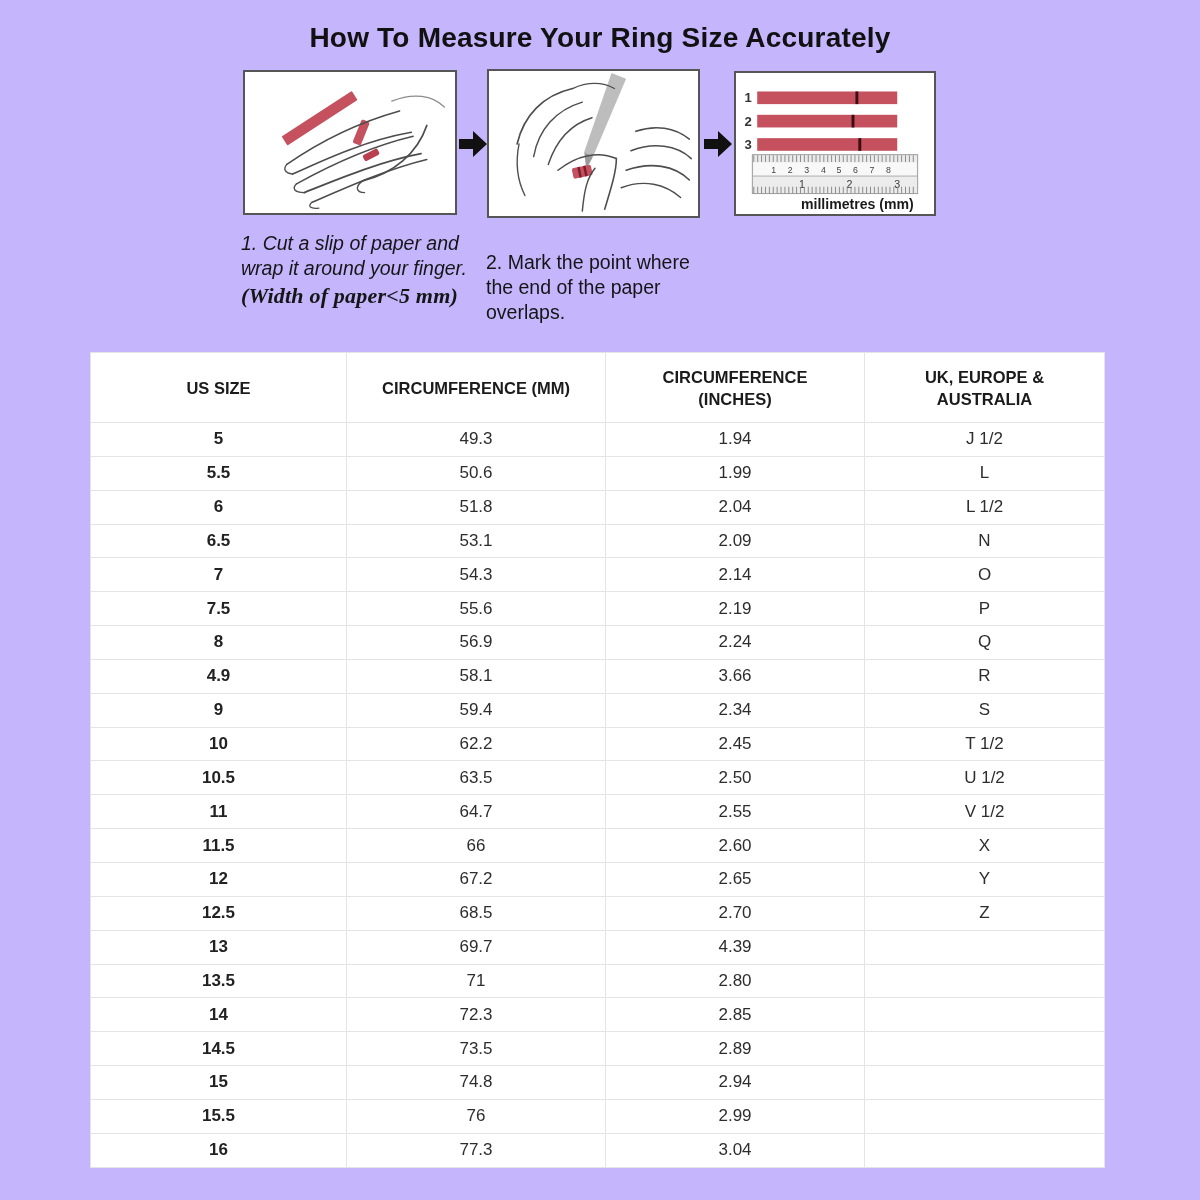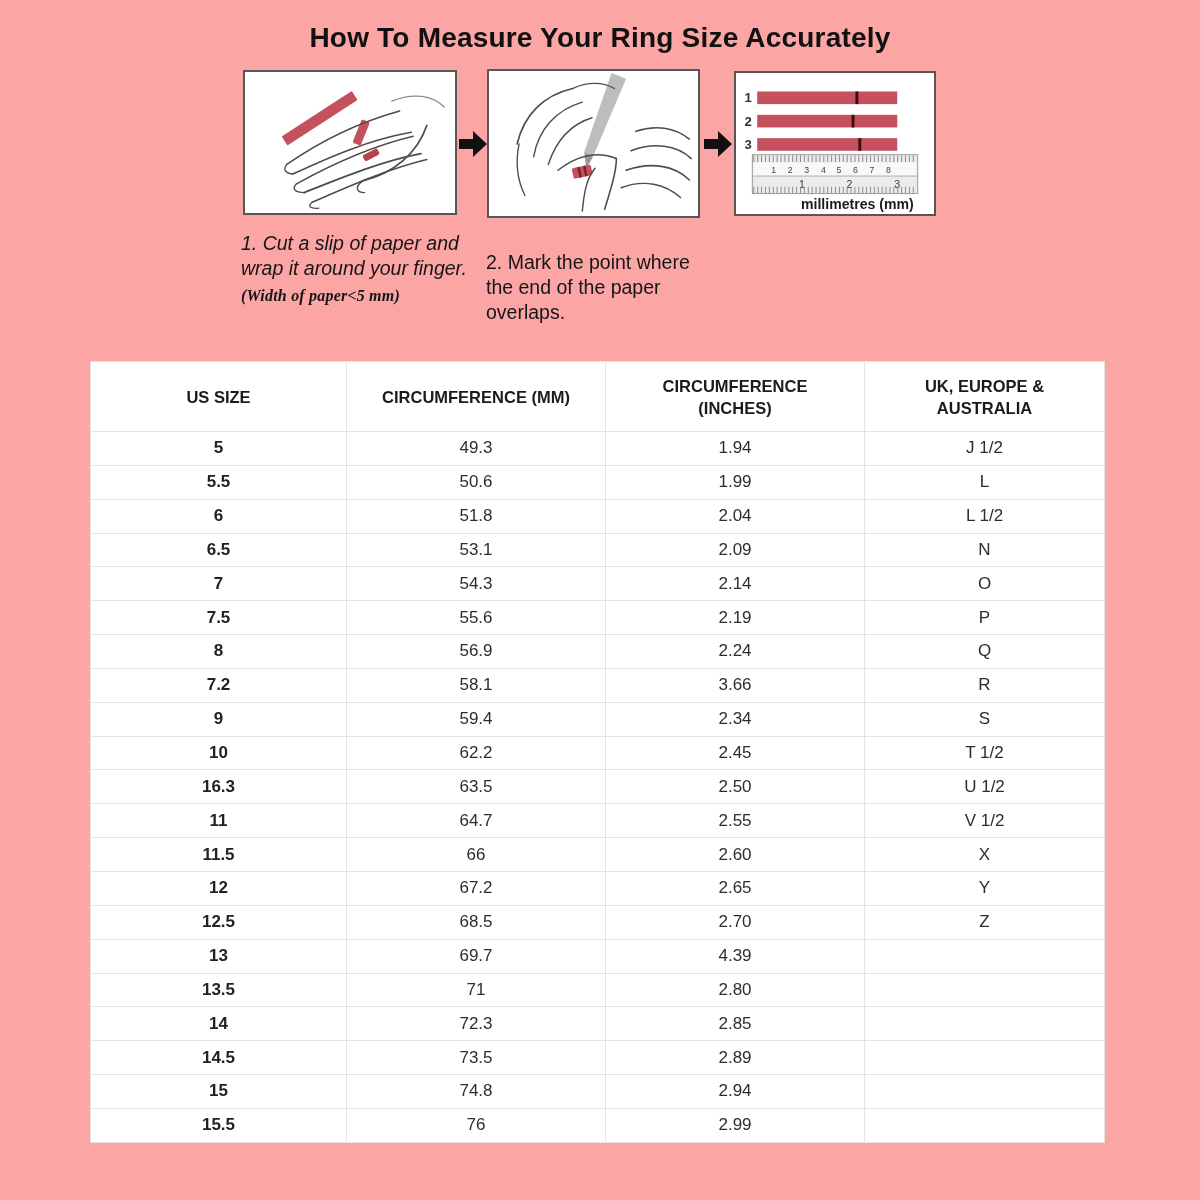--- a/index.html
+++ b/index.html
@@ -1,40 +1,40 @@
 <!DOCTYPE html>
 <html><head>
 <meta charset="utf-8">
 <style>
   * { margin:0; padding:0; box-sizing:border-box; }
   html,body { background:#ffffff; }
   body { font-family:"Liberation Sans", sans-serif; color:#1f1f1f; }
-  .page { position:relative; width:1200px; height:1200px; background:#fca5a5; overflow:hidden; }
+  .page { position:relative; width:1200px; height:1200px; background:#c4b5fd; overflow:hidden; }
 
   .title { position:absolute; top:22px; left:0; width:1200px; text-align:center;
            font-size:28px; font-weight:700; letter-spacing:.2px; color:#111; }
 
   .step-box { position:absolute; background:#fff; border:2px solid #565656; }
   .box1 { left:243px; top:70px;  width:214px; height:145px; }
   .box2 { left:487px; top:69px;  width:213px; height:149px; }
   .box3 { left:734px; top:71px;  width:202px; height:145px; }
   .step-box svg { display:block; width:100%; height:100%; }
 
   .arrow { position:absolute; width:28px; height:26px; }
   .arrow1 { left:459px; top:131px; }
   .arrow2 { left:704px; top:131px; }
 
   .caption { position:absolute; font-size:19.5px; line-height:25px; color:#151515; }
   .cap1 { left:241px; top:231px; width:252px;font-style:italic; }
   .cap2 { left:486px; top:233px; width:218px;margin-top:17px; }
   .cap3 { left:731px; top:230px; width:234px; }
-  .paper-note { font-family:"Liberation Serif", serif; font-weight:700; font-size:16px;
+  .paper-note { font-family:"Liberation Serif", serif; font-weight:700; font-size:22px;
                 margin-top:2px; letter-spacing:.2px; }
 
-  table.size-chart { position:absolute; left:90px; top:361px; width:1014px;
+  table.size-chart { position:absolute; left:90px; top:352px; width:1014px;
                      border-collapse:collapse; table-layout:fixed; }
   table.size-chart th, table.size-chart td {
       border:1px solid #e4e4e4; text-align:center; vertical-align:middle;
       font-size:17px; color:#2d2d2d; background:#fff; }
   table.size-chart th { height:70px; font-size:16.5px; font-weight:700; color:#1b1b1b;
       line-height:22px; padding:0 28px; }
   table.size-chart td { height:33.85px; padding:0 4px; }
   table.size-chart td:first-child { font-weight:700; color:#222; }
 
   .strip-label { font-size:13.5px; font-weight:600; fill:#333; font-family:"Liberation Sans",sans-serif; }
@@ -198,39 +198,39 @@
       <td>2.19</td>
       <td>P</td>
     </tr>
         <tr>
       <td>8</td>
       <td>56.9</td>
       <td>2.24</td>
       <td>Q</td>
     </tr>
         <tr>
-      <td>7.2</td>
+      <td>4.9</td>
       <td>58.1</td>
       <td>3.66</td>
       <td>R</td>
     </tr>
         <tr>
       <td>9</td>
       <td>59.4</td>
       <td>2.34</td>
       <td>S</td>
     </tr>
         <tr>
       <td>10</td>
       <td>62.2</td>
       <td>2.45</td>
       <td>T 1/2</td>
     </tr>
         <tr>
-      <td>16.3</td>
+      <td>10.5</td>
       <td>63.5</td>
       <td>2.50</td>
       <td>U 1/2</td>
     </tr>
         <tr>
       <td>11</td>
       <td>64.7</td>
       <td>2.55</td>
       <td>V 1/2</td>
     </tr>
@@ -281,16 +281,22 @@
       <td>74.8</td>
       <td>2.94</td>
       <td></td>
     </tr>
         <tr>
       <td>15.5</td>
       <td>76</td>
       <td>2.99</td>
       <td></td>
     </tr>
+        <tr>
+      <td>16</td>
+      <td>77.3</td>
+      <td>3.04</td>
+      <td></td>
+    </tr>
       </tbody>
   </table>
 
 </div>
 
 </body></html>

